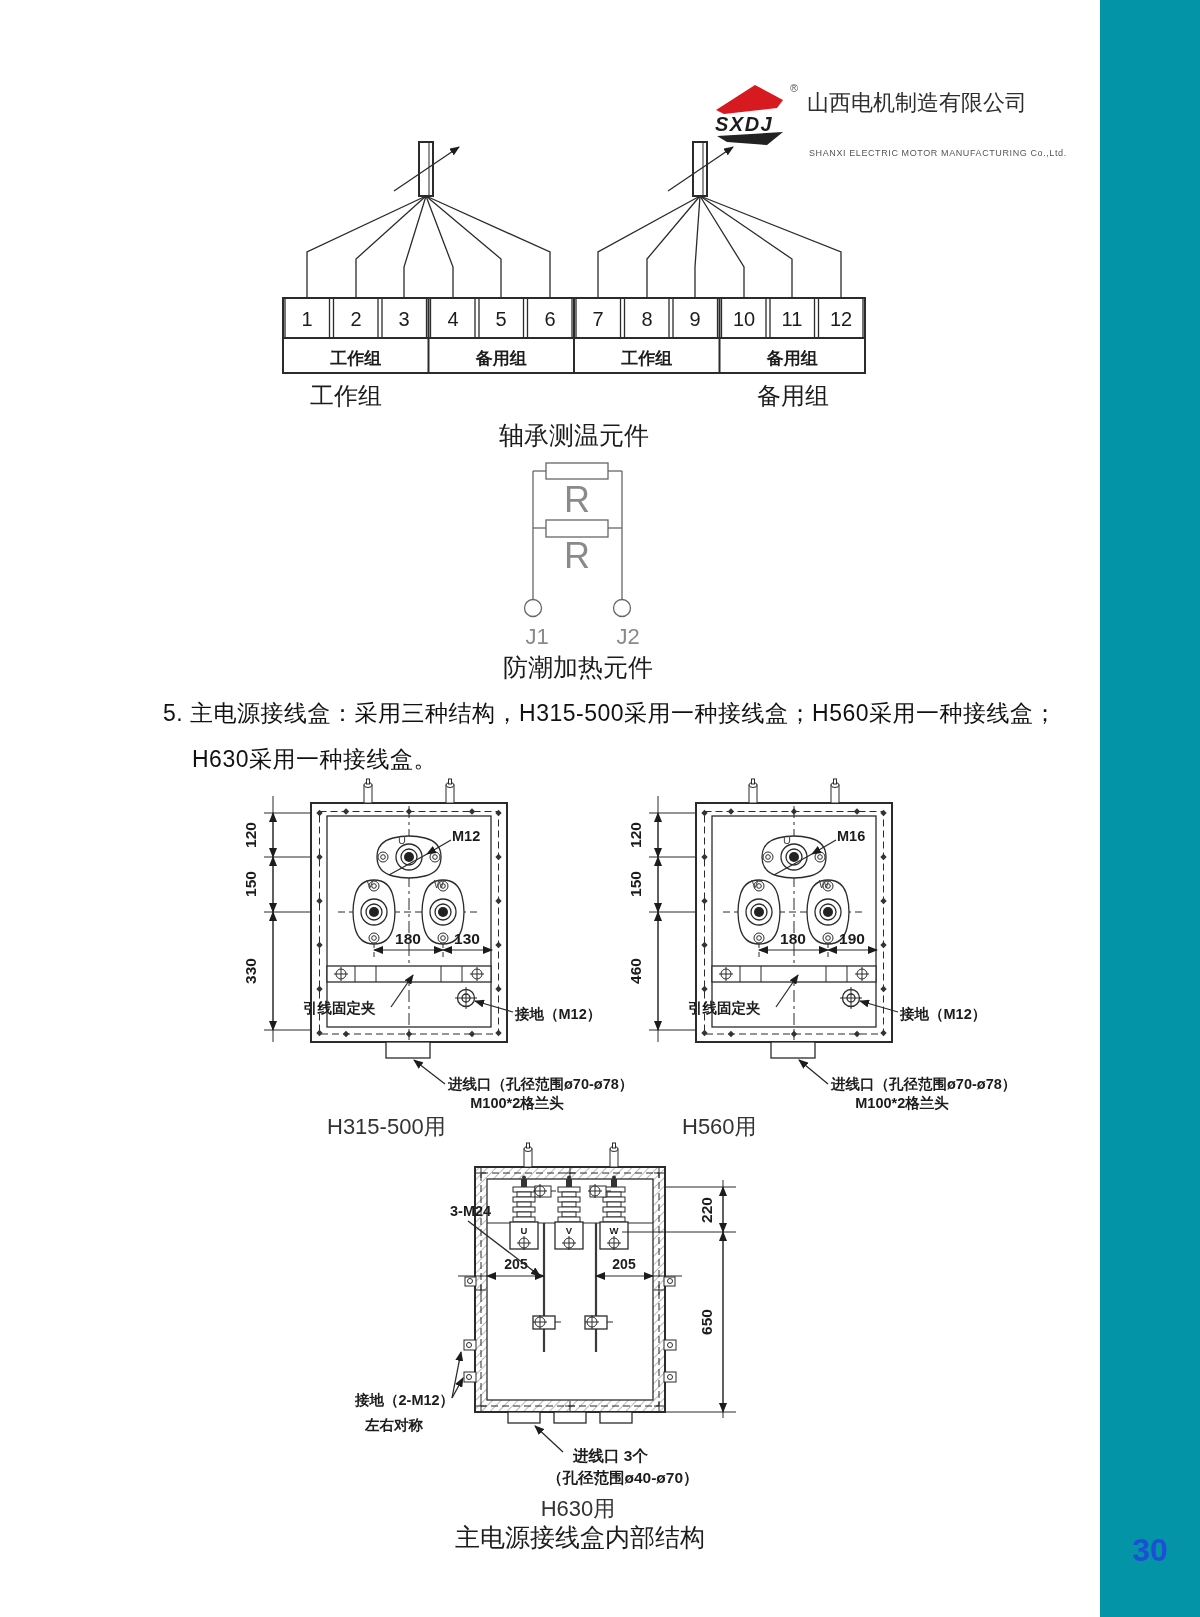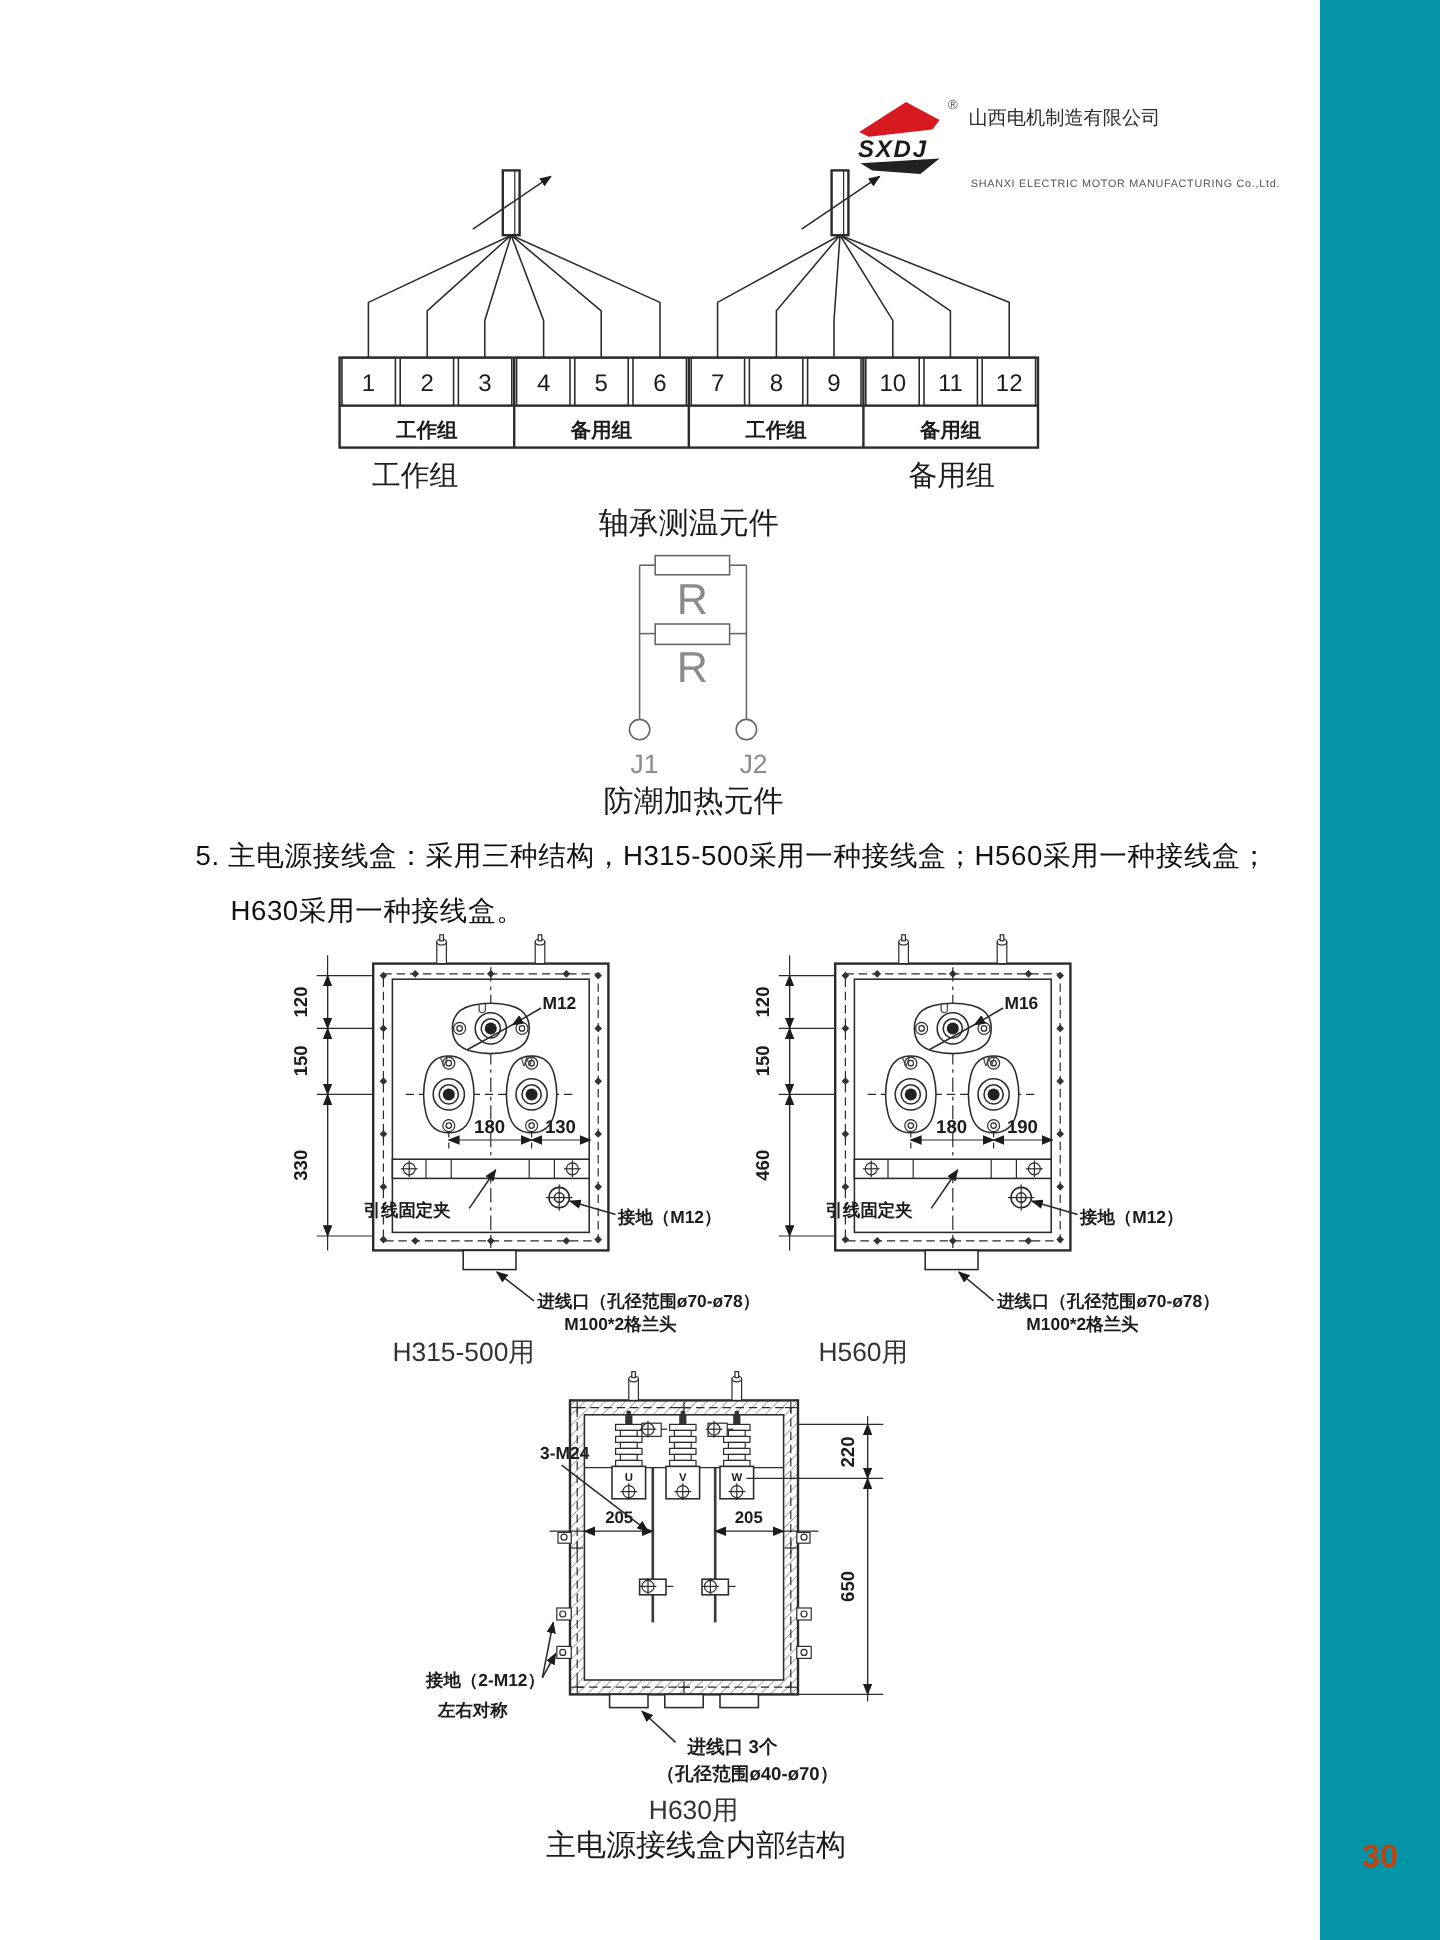--- a/index.html
+++ b/index.html
@@ -1,26 +1,26 @@
 <!DOCTYPE html>
 <html><head>
 <meta charset="utf-8">
 <style>
   html,body{margin:0;padding:0;background:#e8e8e8;}
   #page{position:relative;width:1200px;height:1617px;background:#ffffff;overflow:hidden;
         font-family:"Liberation Sans","DejaVu Sans",sans-serif;}
   #edgebar{position:absolute;right:0;top:0;width:100px;height:1617px;background:#0494a7;}
   #pagenum{position:absolute;left:1130px;top:1532px;width:40px;text-align:center;
-           color:#c2410c;font-size:27px;font-weight:bold;}
+           color:#1d4ed8;font-size:32px;font-weight:bold;}
   #dwg{position:absolute;left:0;top:0;}
   .bodytext{position:absolute;color:#111;font-size:23px;letter-spacing:0.5px;white-space:nowrap;}
   #b1{left:163px;top:698px;} #b2{left:192px;top:744px;}
   #logo{position:absolute;left:715px;top:83px;}
   #logoreg{position:absolute;left:790px;top:82px;font-size:11px;color:#555;}
-  #cmpcn{position:absolute;left:807px;top:88px;font-size:16px;color:#2e2e2e;font-weight:500;white-space:nowrap;}
+  #cmpcn{position:absolute;left:807px;top:88px;font-size:22px;color:#2e2e2e;font-weight:500;white-space:nowrap;}
   #cmpen{position:absolute;left:809px;top:108px;font-size:9px;color:#555;letter-spacing:0.6px;white-space:nowrap;margin-top:40px;}
   
   svg text{fill:#1c1c1c;}
   .ln{stroke:#2b2b2b;stroke-width:1.3;fill:none;}
   .ln2{stroke:#2b2b2b;stroke-width:2;fill:none;}
   .thin{stroke:#2b2b2b;stroke-width:1;fill:none;}
   .wfill{fill:#ffffff;}
   .dash{stroke-dasharray:7 4;}
   .cl{stroke-dasharray:12 4 3 4;stroke-width:1;}
   .gray{stroke:#666;}

